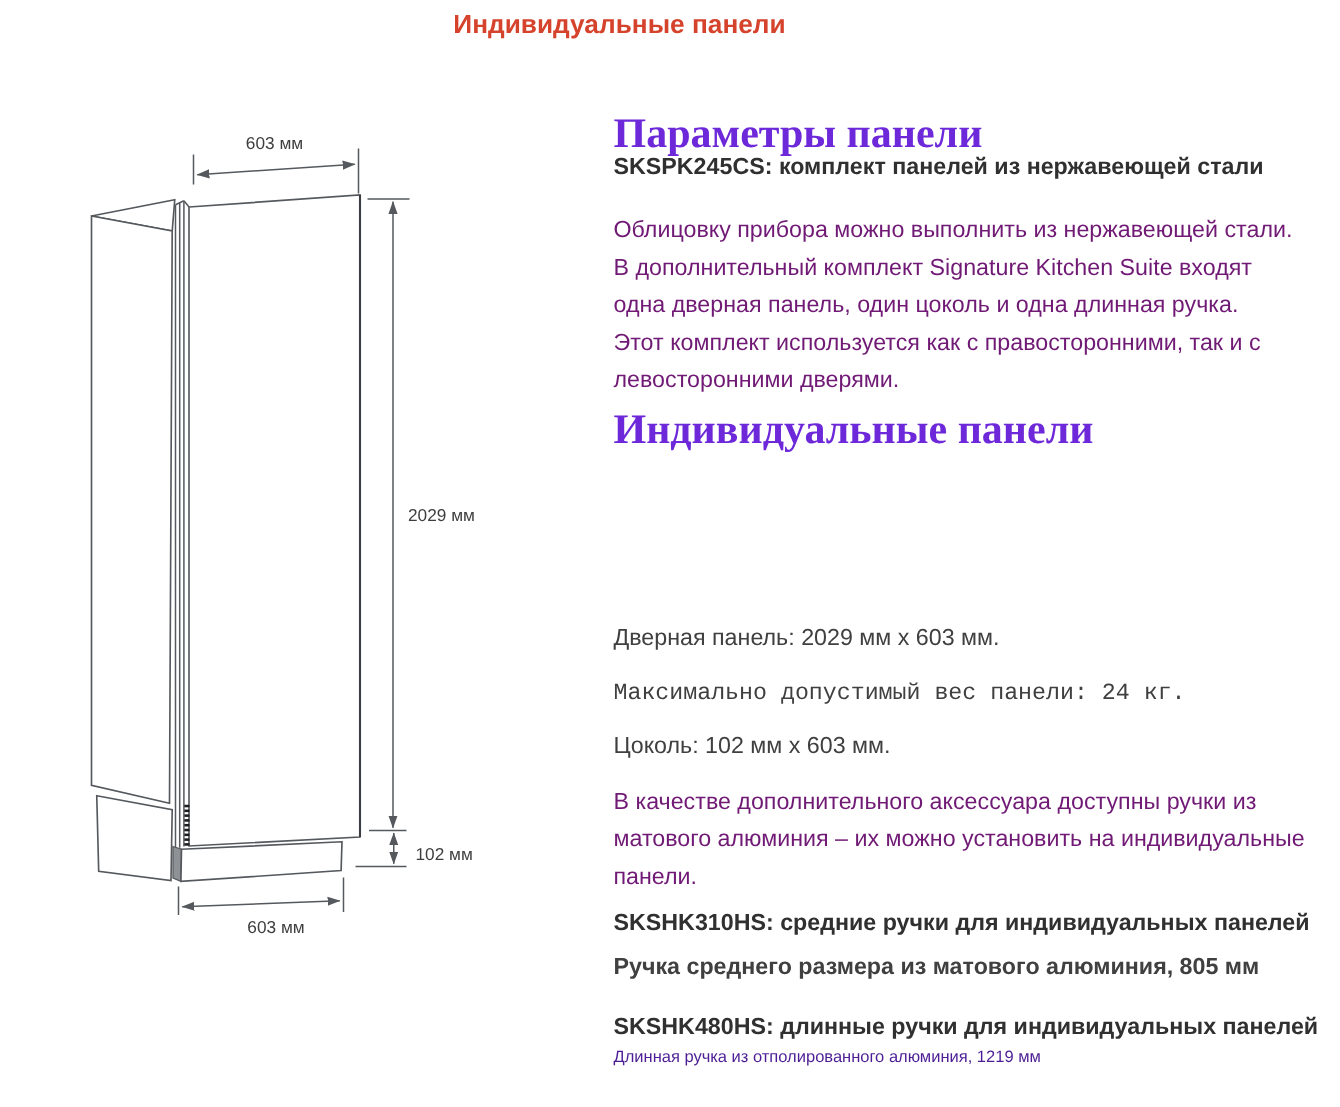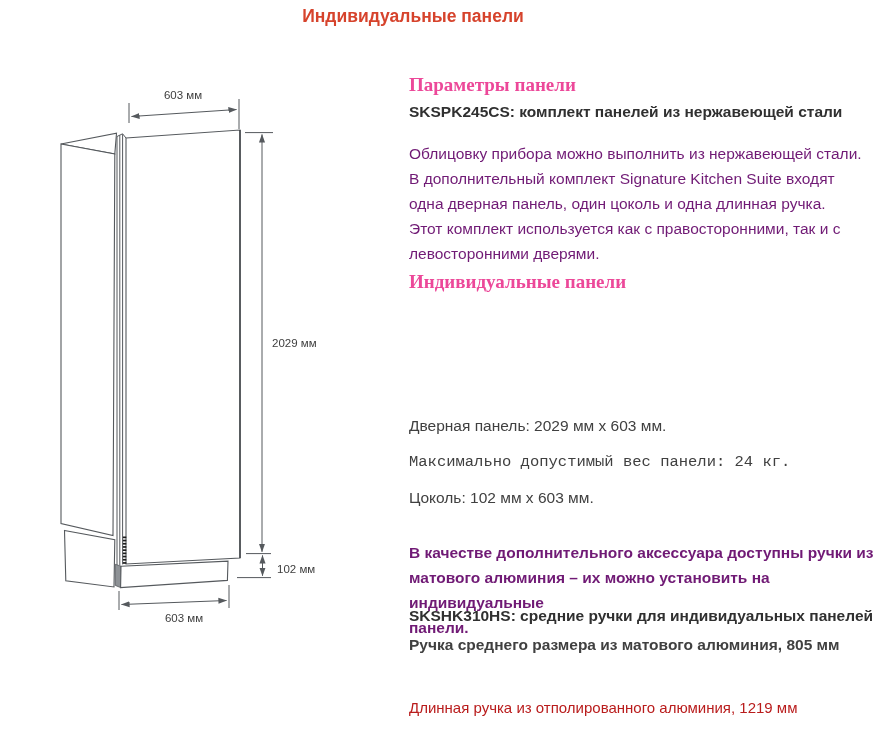--- a/index.html
+++ b/index.html
@@ -19,45 +19,45 @@
   .diagram {
     position: absolute; left: 40px; top: 85px;
     width: 300px; height: 550px;
   }
   .right-col {
     position: absolute; left: 409px; top: 0; width: 484px; height: 738px;
   }
   .right-col > * { position: absolute; left: 0; }
   .h-serif {
     font-family: "Liberation Serif", serif;
-    font-size: 19px; font-weight: bold; color: #ec4899;
+    font-size: 28px; font-weight: bold; color: #6d28d9;
     white-space: nowrap;
   }
   .h1-serif { top: 74px; }
   .h2-serif { top: 271px; }
   .bold-line {
     font-size: 15.5px; font-weight: bold; color: #303030;
     white-space: nowrap;
   }
   .sub1 { top: 103px; }
   .body-text {
     font-size: 15.5px; line-height: 25px; color: #701a75;
     white-space: pre-line; width: 484px;
   }
   .p1 { top: 141px; }
   .p2 { top: 297px; }
   .spec-line { font-size: 15.5px; color: #404040; white-space: nowrap; text-align: right; }
   .spec1 { top: 417px; }
   .spec2 { top: 453px; font-family: Liberation Mono, monospace; }
   .spec3 { top: 489px; }
-  .p3 { top: 540px; font-weight: bold; }
+  .p3 { top: 522px; }
   .hm1 { top: 607px; }
   .hd1 { top: 636px; font-size: 15.5px; color: #404040; white-space: nowrap; font-weight: bold; }
   .hm2 { top: 676px; }
-  .hd2 { top: 699px; font-size: 15px; color: #b91c1c; white-space: nowrap; }
+  .hd2 { top: 699px; font-size: 11px; color: #4c1d95; white-space: nowrap; }
   .diagram svg text {
     font-family: "Liberation Sans", sans-serif;
     font-size: 11.5px; fill: #3e3e3e;
   }
   .diagram svg .ln { stroke: #55595d; stroke-width: 1; fill: none; }
   .diagram svg .edge { stroke: #3a3e42; stroke-width: 1.4; fill: none; }
   .diagram svg .face { fill: #ffffff; stroke: #55595d; stroke-width: 1.1; }
   .diagram svg .cap { fill: #8e9296; stroke: #55595d; stroke-width: 0.8; }
   .diagram svg .dash { fill: #1c1c1c; }
 </style>
@@ -151,14 +151,15 @@
   <div class="spec-line spec1">Дверная панель: 2029 мм x 603 мм.</div>
   <div class="spec-line spec2">Максимально допустимый вес панели: 24 кг.</div>
   <div class="spec-line spec3">Цоколь: 102 мм x 603 мм.</div>
 
   <div class="body-text p3">В качестве дополнительного аксессуара доступны ручки из
 матового алюминия – их можно установить на индивидуальные
 панели.</div>
 
   <div class="bold-line hm1">SKSHK310HS: средние ручки для индивидуальных панелей</div>
   <div class="hd1">Ручка среднего размера из матового алюминия, 805 мм</div>
+  <div class="bold-line hm2">SKSHK480HS: длинные ручки для индивидуальных панелей</div>
   <div class="hd2">Длинная ручка из отполированного алюминия, 1219 мм</div>
 </div>
 
 </body></html>

